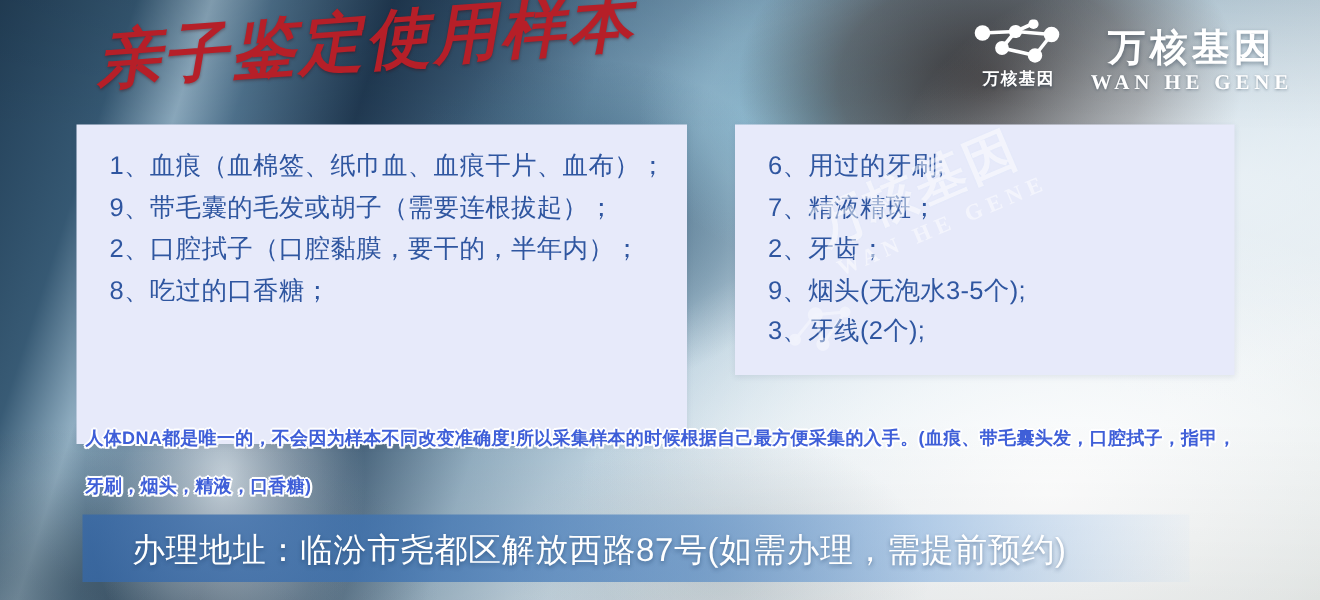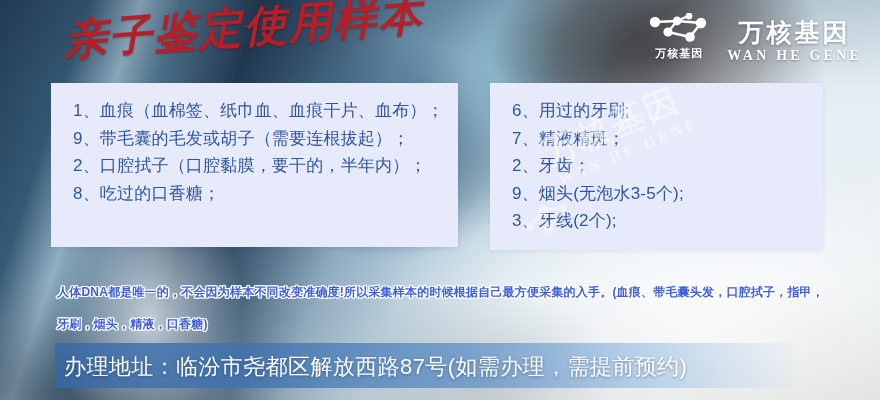--- a/index.html
+++ b/index.html
@@ -131,21 +131,21 @@
     text-shadow: 0 1px 2px rgba(20,40,60,0.4);
   }
 
   
   .panel {
     position: absolute;
     top: 83px;
     background: #e7eafa;
     box-shadow: 0 1px 4px rgba(40,60,100,0.10);
   }
-  .panel-left  { left: 51px;  width: 407px; height: 164px; }
+  .panel-left  { left: 51px;  width: 407px; height: 213px; }
   .panel-right { left: 490px; width: 333px; height: 167px; }
 
   .panel-inner {
     padding: 14px 0 0 22px;
   }
   .sample-item {
     color: #2f56a0;
     font-size: 17px;
     line-height: 27.5px;
     white-space: nowrap;
@@ -216,21 +216,21 @@
     background: linear-gradient(to right,
       rgba(54,104,168,0.80) 0%,
       rgba(64,116,178,0.78) 30%,
       rgba(86,138,196,0.70) 55%,
       rgba(124,170,220,0.55) 76%,
       rgba(168,200,235,0.32) 92%,
       rgba(198,220,244,0.10) 100%);
   }
   .address-text {
     position: absolute;
-    left: 64px;
+    left: 88px;
     top: 352px;
     font-size: 22px;
     color: #ffffff;
     letter-spacing: 0.4px;
     white-space: nowrap;
     text-shadow: 0 1px 3px rgba(20,50,90,0.45);
   }
 </style>
 </head>
 <body>

